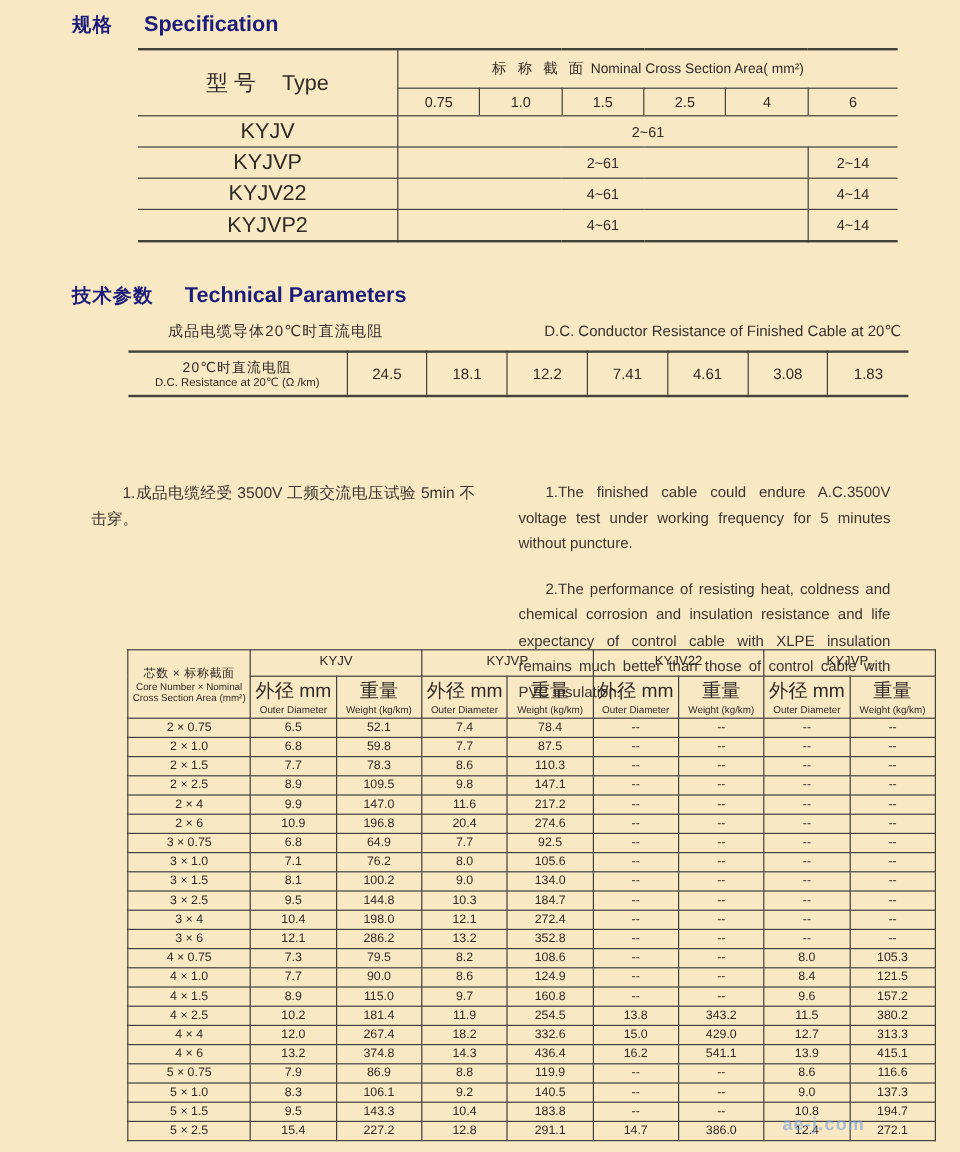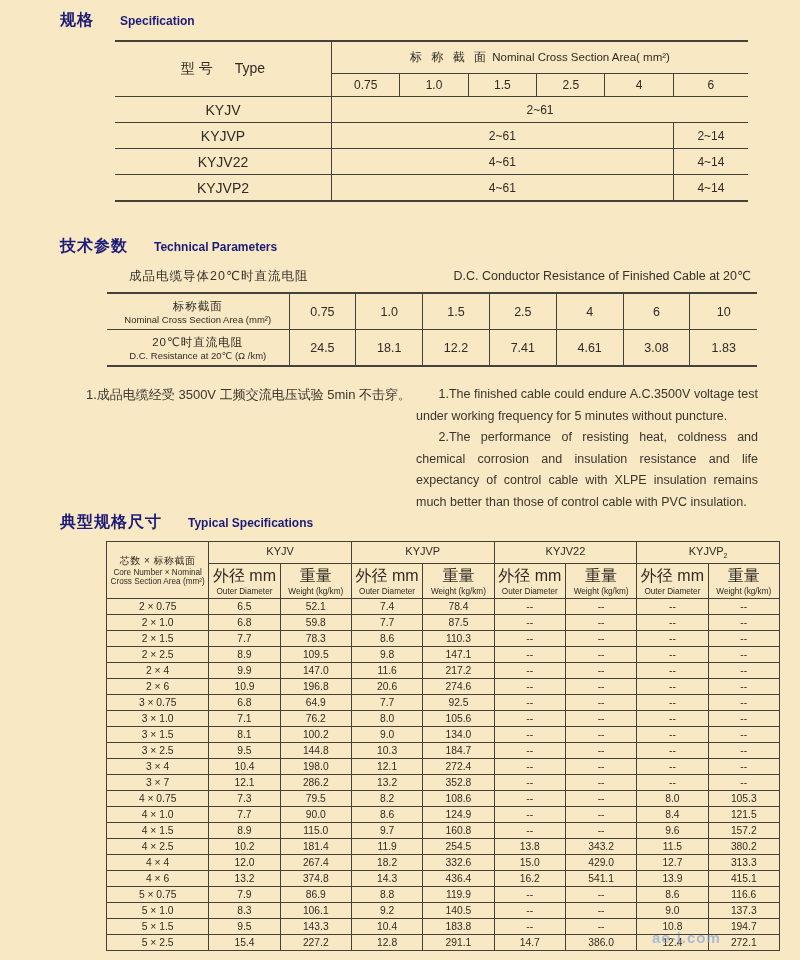--- a/index.html
+++ b/index.html
@@ -6,52 +6,52 @@
   .page{
     position:relative;width:800px;height:960px;overflow:hidden;
     background:#f8e8c4;
     font-family:"Liberation Sans","DejaVu Sans",sans-serif;
     color:#2f2b24;
   }
   
   .sec-h{position:absolute;display:flex;align-items:baseline;gap:26px;
     color:#1c1c78;font-weight:bold;}
   .sec-h .zh{font-size:16px;letter-spacing:1px;}
-  .sec-h .en{font-size:12px;}
+  .sec-h .en{font-size:18px;}
   
   table{border-collapse:collapse;table-layout:fixed;}
   td,th{padding:0;text-align:center;vertical-align:middle;font-weight:normal;}
   
   .t1{position:absolute;left:115px;top:40px;width:633px;font-size:12px;
       border-top:2px solid #44403a;border-bottom:2px solid #44403a;}
   .t1 td{border-bottom:1.5px solid #44403a;}
-  .t1 .type-cell{border-right:1.2px solid #44403a;font-size:14px;}
+  .t1 .type-cell{border-right:1.2px solid #44403a;font-size:18px;}
   .t1 .type-cell .gap{display:inline-block;width:22px;}
   .t1 .grp{height:31px;font-size:11.5px;margin-top:48px;}
   .t1 .grp .zh{letter-spacing:3px;font-size:12px;}
   .t1 .sizes td{height:22px;}
   .t1 .sizes td + td{border-left:1px solid #44403a;}
   .t1 .drow td{height:25px;}
   .t1 .vl{border-left:1.2px solid #44403a;}
   
   .cap{position:absolute;left:115px;top:268px;width:636px;display:flex;
        justify-content:space-between;font-size:12.5px;color:#35312a;}
-  .cap .zh{margin-left:14px;letter-spacing:1px;}
+  .cap .zh{margin-left:25px;letter-spacing:1px;}
   
   .t2{position:absolute;left:107px;top:292px;width:650px;font-size:12.5px;
       border-top:2px solid #44403a;border-bottom:2px solid #44403a;}
   .t2 td{height:35px;}
   .t2 td + td{border-left:1px solid #44403a;}
   .t2 tr:first-child td{border-bottom:1.5px solid #44403a;}
   .t2 .lbl .zh{display:block;font-size:11.5px;letter-spacing:1px;}
   .t2 .lbl .en{display:block;font-size:9.5px;}
   
   .notes{position:absolute;top:384px;font-size:13px;line-height:21.5px;
          color:#3a362e;text-align:justify;}
-  .notes p{margin:0;text-indent:2em;}
+  .notes p{margin:16px;text-indent:2em;}
   .notes-zh{left:60px;width:352px;}
   .notes-en{left:416px;width:342px;font-size:12.5px;line-height:21.5px;}
   .notes-en p{text-indent:1.8em;}
   
   .t3{position:absolute;left:106px;top:541px;width:674px;font-size:10.5px;
       border:1.6px solid #44403a;}
   .t3 td,.t3 th{border:1px solid #44403a;}
   .t3 thead .grow th{height:21px;font-size:11px;}
   .t3 thead .srow td{height:34px;}
   .t3 .fc .l1{display:block;font-size:10px;letter-spacing:0.5px;}
@@ -139,33 +139,20 @@
       <col style="width:28%">
         <col style="width:10.28%">
         <col style="width:10.28%">
         <col style="width:10.28%">
       <col style="width:10.28%">
         <col style="width:10.28%">
         <col style="width:10.28%">
         <col style="width:10.32%">
     </colgroup>
     <tbody>
-        <tr>
-      <td class="lbl">
-        <span class="zh">标称截面</span>
-        <span class="en">Nominal Cross Section Area (mm²)</span>
-      </td>
-      <td>0.75</td>
-      <td>1.0</td>
-      <td>1.5</td>
-      <td>2.5</td>
-      <td>4</td>
-      <td>6</td>
-      <td>10</td>
-    </tr>
     <tr>
       <td class="lbl">
         <span class="zh">20℃时直流电阻</span>
         <span class="en">D.C. Resistance at 20℃ (Ω /km)</span>
       </td>
       <td>24.5</td>
       <td>18.1</td>
       <td>12.2</td>
       <td>7.41</td>
       <td>4.61</td>
@@ -176,24 +163,20 @@
     </table>
 
   <div class="notes notes-zh">
     <p>1.成品电缆经受 3500V 工频交流电压试验 5min 不击穿。</p>
   </div>
   <div class="notes notes-en">
     <p>1.The finished cable could endure A.C.3500V voltage test under working frequency for 5 minutes without puncture.</p>
     <p>2.The performance of resisting heat, coldness and chemical corrosion and insulation resistance and life expectancy of control cable with XLPE insulation remains much better than those of control cable with PVC insulation.</p>
   </div>
 
-  <div class="sec-h" style="left:60px;top:512px;">
-    <span class="zh">典型规格尺寸</span>
-    <span class="en">Typical Specifications</span>
-  </div>
 
   <table class="t3">
     <colgroup>
       <col style="width:15.2%">
         <col style="width:10.6%">
         <col style="width:10.6%">
         <col style="width:10.6%">
       <col style="width:10.6%">
         <col style="width:10.6%">
         <col style="width:10.6%">
@@ -306,21 +289,21 @@
           <td>--</td>
           <td>--</td>
           <td>--</td>
           <td>--</td>
         </tr>
 
         <tr>
           <td>2 × 6</td>
           <td>10.9</td>
           <td>196.8</td>
-          <td>20.6</td>
+          <td>20.4</td>
           <td>274.6</td>
           <td>--</td>
           <td>--</td>
           <td>--</td>
           <td>--</td>
         </tr>
 
         <tr>
           <td>3 × 0.75</td>
           <td>6.8</td>
@@ -375,21 +358,21 @@
           <td>198.0</td>
           <td>12.1</td>
           <td>272.4</td>
           <td>--</td>
           <td>--</td>
           <td>--</td>
           <td>--</td>
         </tr>
 
         <tr>
-          <td>3 × 7</td>
+          <td>3 × 6</td>
           <td>12.1</td>
           <td>286.2</td>
           <td>13.2</td>
           <td>352.8</td>
           <td>--</td>
           <td>--</td>
           <td>--</td>
           <td>--</td>
         </tr>
 

